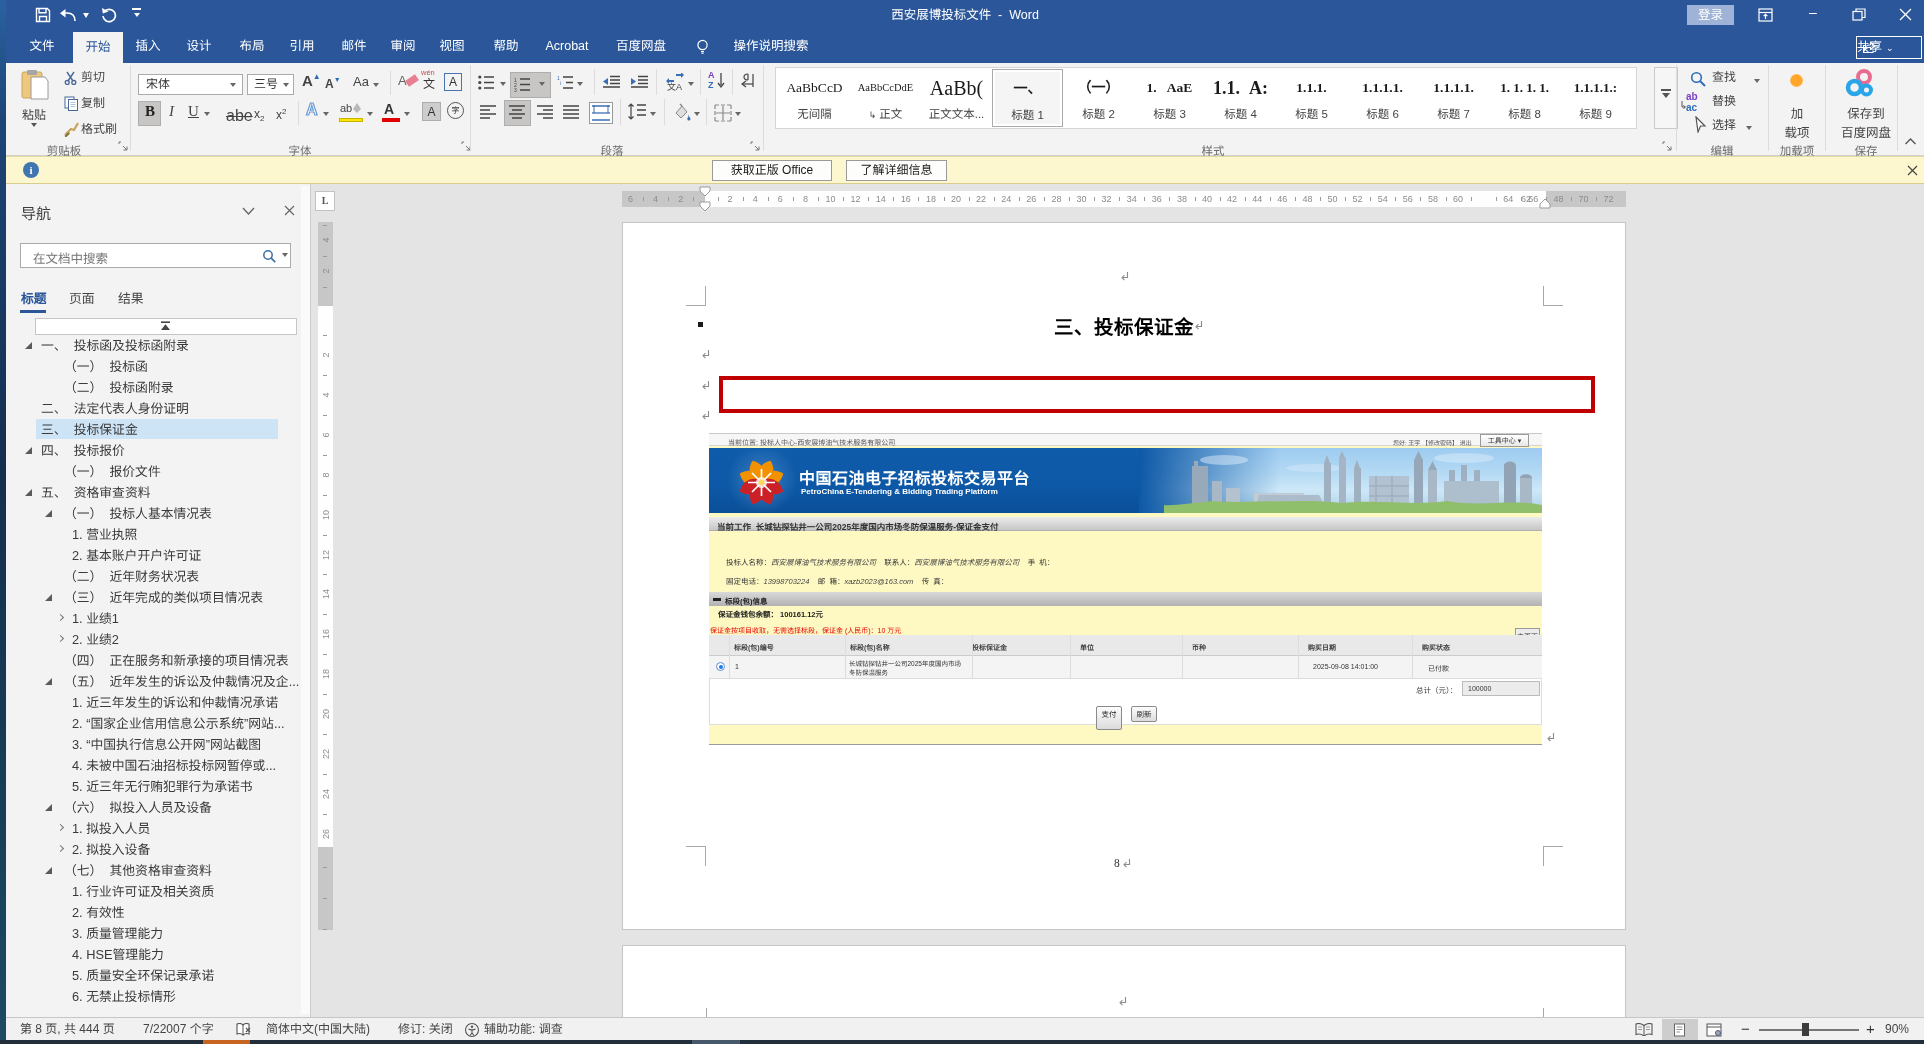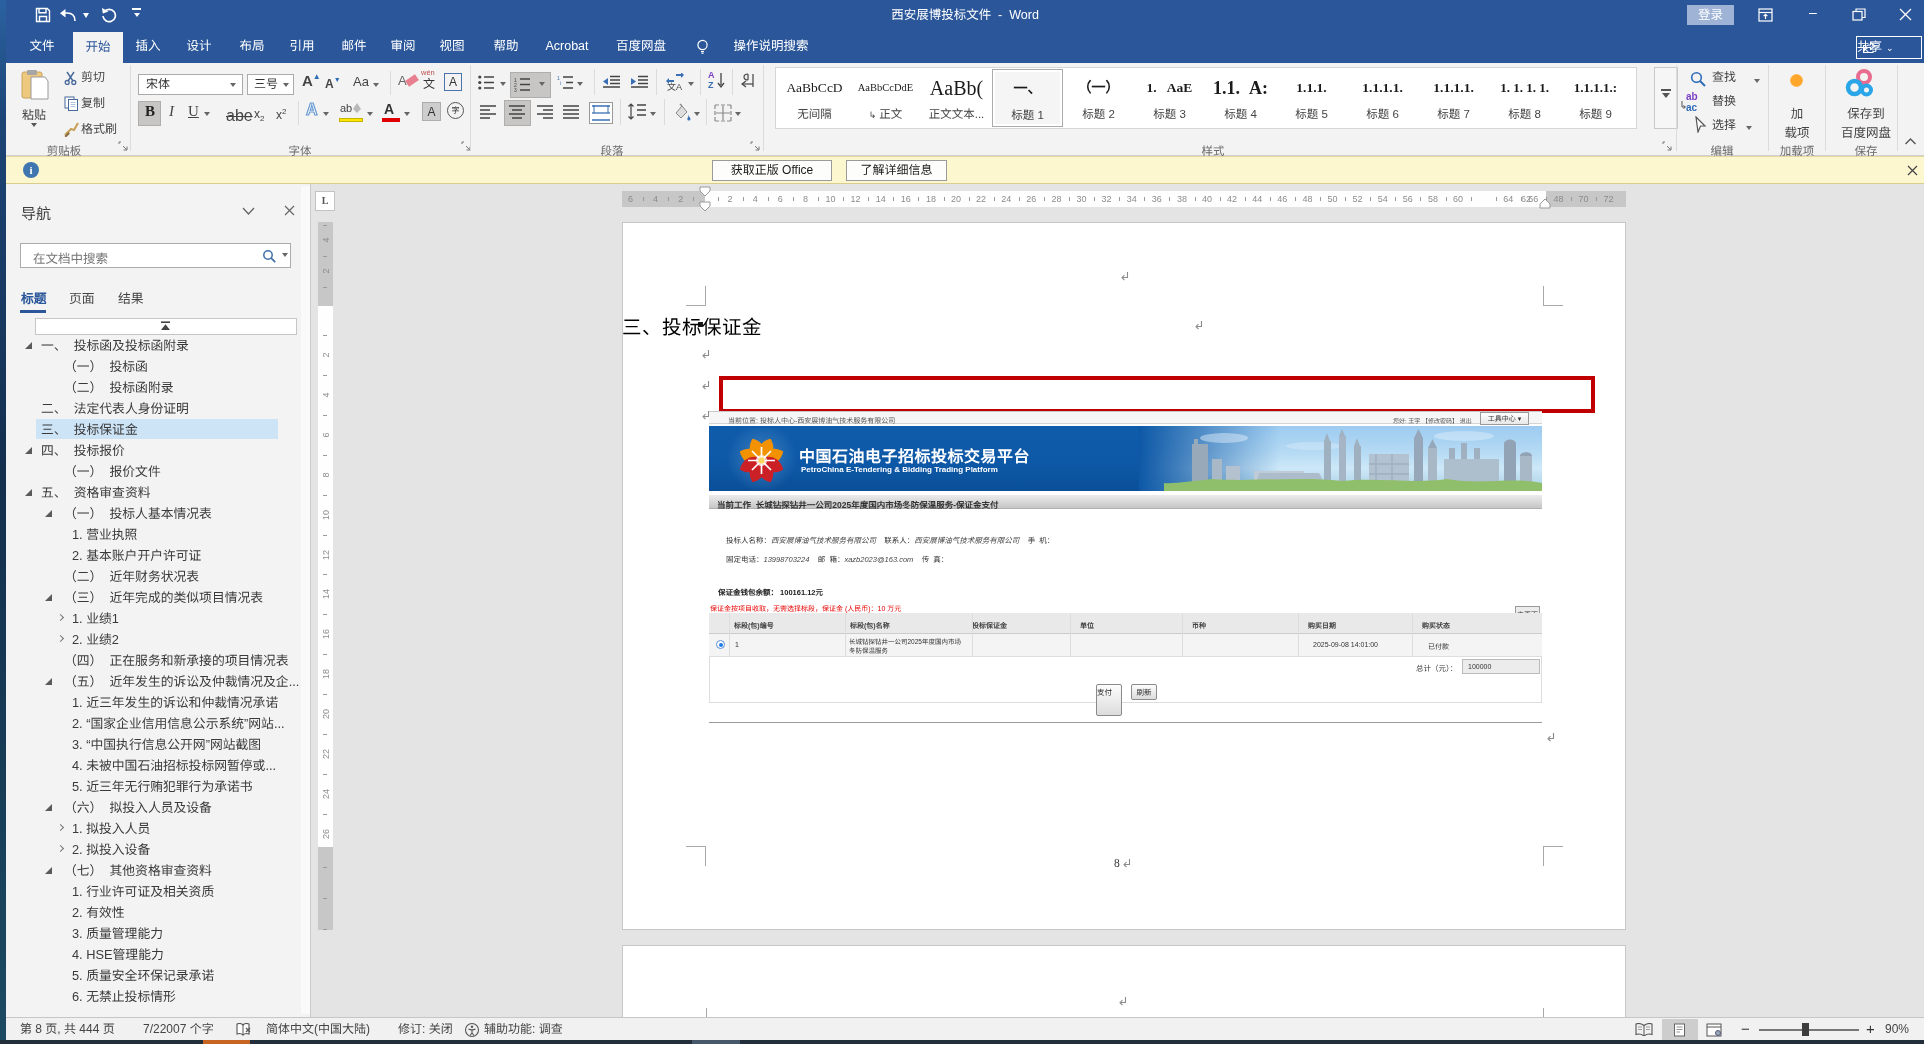--- a/index.html
+++ b/index.html
@@ -37,21 +37,21 @@
 .rnum{position:absolute;top:1.5px;font-size:9px;color:#8c8c8c;width:20px;text-align:center;line-height:13px;}
 .rtick{position:absolute;top:6px;width:1px;height:4px;background:#9a9a9a;}
 #lbox{left:315px;top:191px;width:20px;height:20px;background:#fff;border:1px solid #c2c2c2;color:#555;font-size:10px;text-align:center;line-height:18px;}
 #vruler{left:318px;top:222px;width:15px;height:708px;background:#fefefe;}
 .vnum{position:absolute;left:0;width:15px;height:12px;font-size:9px;color:#8c8c8c;text-align:center;transform:rotate(-90deg);line-height:12px;}
 .vtick{position:absolute;left:5px;width:4px;height:1px;background:#9a9a9a;}
 
 .page{position:absolute;background:#fff;border:1px solid #c6c6c6;}
 .crop{position:absolute;border-color:#a8a8a8;border-style:solid;border-width:0;width:20px;height:20px;}
 
-#shot{left:709px;top:411px;width:833px;height:312px;background:#ffffff;font-family:"Liberation Sans",sans-serif;}
+#shot{left:709px;top:433px;width:833px;height:312px;background:#fef9c3;font-family:"Liberation Sans",sans-serif;}
 
 #statusbar{left:6px;top:1017px;width:1918px;height:23px;background:#f1f1f1;border-top:1px solid #c6c6c6;font-size:12px;color:#444;}
 .sitem{position:absolute;top:0;height:22px;line-height:22px;white-space:nowrap;}
 #taskbar{left:0;top:1040px;width:1924px;height:4px;background:#222e3a;}
 </style>
 </head>
 <body>
 <div class="abs" id="leftstrip"></div>
 <div class="abs" id="titlebar">
  <svg class="abs" style="left:29px;top:7px" width="16" height="16" viewBox="0 0 16 16">
@@ -592,21 +592,21 @@
 <svg class="abs plc" style="left:701px;top:349px" width="10" height="10" viewBox="0 0 10 10">
     <path d="M7.5 1v5.5H3M4.5 4L2 6.7l2.5 2.5" stroke="#8a8a8a" stroke-width="1.1" fill="none"></path>
   </svg>
 <svg class="abs plc" style="left:701px;top:380px" width="10" height="10" viewBox="0 0 10 10">
     <path d="M7.5 1v5.5H3M4.5 4L2 6.7l2.5 2.5" stroke="#8a8a8a" stroke-width="1.1" fill="none"></path>
   </svg>
 <svg class="abs plc" style="left:701px;top:410px" width="10" height="10" viewBox="0 0 10 10">
     <path d="M7.5 1v5.5H3M4.5 4L2 6.7l2.5 2.5" stroke="#8a8a8a" stroke-width="1.1" fill="none"></path>
   </svg>
 <div class="abs" style="left:698px;top:322px;width:5px;height:5px;background:#1a1a1a"></div>
-<div class="abs" style="left:622px;top:311px;width:1004px;text-align:left;font-family:'Liberation Serif',serif;font-weight:normal;font-size:19.5px;color:#000;letter-spacing:0.5px">三、投标保证金</div>
+<div class="abs" style="left:622px;top:311px;width:1004px;text-align:center;font-family:'Liberation Serif',serif;font-weight:bold;font-size:19.5px;color:#000;letter-spacing:0.5px">三、投标保证金</div>
 <svg class="abs plc" style="left:1194px;top:320px" width="10" height="10" viewBox="0 0 10 10">
     <path d="M7.5 1v5.5H3M4.5 4L2 6.7l2.5 2.5" stroke="#8a8a8a" stroke-width="1.1" fill="none"></path>
   </svg>
 <div class="abs" style="left:719px;top:376px;width:876px;height:37px;border:4px solid #c00000"></div>
 <div class="abs" id="shot">
  <div class="abs" style="left:0;top:0;width:833px;height:13px;background:#f6f6f6;border-top:1px solid #c9c9c9;border-bottom:1px solid #d5d5d5">
   <div class="abs" style="left:19px;top:3px;font-size:7px;color:#555">当前位置: 投标人中心-西安展博油气技术服务有限公司</div>
   <div class="abs" style="left:684px;top:4px;font-size:6px;color:#555">您好: 王宇 【修改密码】 退出</div>
   <div class="abs" style="left:771px;top:0px;width:49px;height:13px;background:linear-gradient(#fff,#e8e8e8);border:1px solid #9a9a9a;font-size:7px;color:#333;text-align:center;line-height:12px">工具中心 ▾</div>
  </div>
@@ -660,20 +660,24 @@
         </g>
       </svg>
   <div class="abs" style="left:90px;top:17px;font-size:16px;font-weight:bold;color:#fff;letter-spacing:0.5px">中国石油电子招标投标交易平台</div>
   <div class="abs" style="left:92px;top:39px;font-size:8px;font-weight:bold;color:#fff">PetroChina E-Tendering &amp; Bidding Trading Platform</div>
  </div>
  <div class="abs" style="left:0;top:84px;width:833px;height:14px;background:linear-gradient(#ececec,#c6c6c6);border-bottom:1px solid #b0b0b0">
   <div class="abs" style="left:8px;top:3px;font-size:8.5px;font-weight:bold;color:#333">当前工作&nbsp;&nbsp;长城钻探钻井一公司2025年度国内市场冬防保温服务-保证金支付</div>
  </div>
  <div class="abs" style="left:17px;top:123px;font-size:7.5px;color:#333">投标人名称：<i style="color:#444">西安展博油气技术服务有限公司</i>&nbsp;&nbsp;&nbsp;&nbsp;联系人：<i style="color:#444">西安展博油气技术服务有限公司</i>&nbsp;&nbsp;&nbsp;&nbsp;手&nbsp;&nbsp;机：</div>
  <div class="abs" style="left:17px;top:142px;font-size:7.5px;color:#333">固定电话：<i style="color:#444">13998703224</i>&nbsp;&nbsp;&nbsp;&nbsp;邮&nbsp;&nbsp;箱：<i style="color:#444">xazb2023@163.com</i>&nbsp;&nbsp;&nbsp;&nbsp;传&nbsp;&nbsp;真：</div>
+ <div class="abs" style="left:0;top:159px;width:833px;height:14px;background:linear-gradient(#d9d9d9,#b2b2b2)">
+  <div class="abs" style="left:4px;top:6px;width:8px;height:2.5px;background:#222"></div>
+  <div class="abs" style="left:16px;top:3px;font-size:7.5px;font-weight:bold;color:#222">标段(包)信息</div>
+ </div>
  <div class="abs" style="left:9px;top:175px;font-size:7.5px;font-weight:bold;color:#222">保证金钱包余额：&nbsp;100161.12元</div>
  <div class="abs" style="left:1px;top:192px;font-size:7px;color:#e60000">保证金按项目收取，无需选择标段，保证金 (人民币)：10 万元</div>
  <div class="abs" style="left:806px;top:195px;width:25px;height:16px;background:#ececec;border:1px solid #999;font-size:7px;color:#333;text-align:center;line-height:15px">主页面</div>
  <div class="abs" style="left:0;top:202px;width:833px;height:90px;background:#fff;border:1px solid #ddd"></div>
  <div class="abs" style="left:0;top:202px;width:833px;height:21px;background:#e9e9e9;border-bottom:1px solid #ccc">
   <div class="abs" style="left:25px;top:7px;font-size:7px;font-weight:bold;color:#444">标段(包)编号</div>
   <div class="abs" style="left:141px;top:7px;font-size:7px;font-weight:bold;color:#444">标段(包)名称</div>
   <div class="abs" style="left:263px;top:7px;font-size:7px;font-weight:bold;color:#444">投标保证金</div>
   <div class="abs" style="left:371px;top:7px;font-size:7px;font-weight:bold;color:#444">单位</div>
   <div class="abs" style="left:483px;top:7px;font-size:7px;font-weight:bold;color:#444">币种</div>
@@ -690,21 +694,21 @@
  </div>
  <div class="abs" style="left:20px;top:202px;width:1px;height:44px;background:#ddd"></div>
  <div class="abs" style="left:136px;top:202px;width:1px;height:44px;background:#ddd"></div>
  <div class="abs" style="left:263px;top:202px;width:1px;height:44px;background:#ddd"></div>
  <div class="abs" style="left:361px;top:202px;width:1px;height:44px;background:#ddd"></div>
  <div class="abs" style="left:473px;top:202px;width:1px;height:44px;background:#ddd"></div>
  <div class="abs" style="left:589px;top:202px;width:1px;height:44px;background:#ddd"></div>
  <div class="abs" style="left:703px;top:202px;width:1px;height:44px;background:#ddd"></div>
  <div class="abs" style="left:707px;top:251px;font-size:7.5px;color:#333">总计（元）：</div>
  <div class="abs" style="left:753px;top:248px;width:78px;height:15px;background:#ececec;border:1px solid #bbb;font-size:7px;color:#333;line-height:14px"><span style="margin-left:5px">100000</span></div>
- <div class="abs" style="left:387px;top:273px;width:26px;height:32px;background:linear-gradient(#fdfdfd,#dcdcdc);border:1px solid #8a8a8a;border-radius:2px;font-size:7.5px;color:#222;line-height:15px">支付</div>
+ <div class="abs" style="left:387px;top:273px;width:26px;height:24px;background:linear-gradient(#fdfdfd,#dcdcdc);border:1px solid #8a8a8a;border-radius:2px;font-size:7.5px;color:#222;text-align:center;line-height:15px">支付</div>
  <div class="abs" style="left:422px;top:273px;width:26px;height:16px;background:linear-gradient(#fdfdfd,#dcdcdc);border:1px solid #8a8a8a;border-radius:2px;font-size:7.5px;color:#222;text-align:center;line-height:15px">刷新</div>
  <div class="abs" style="left:0;top:311px;width:833px;height:1px;background:#9a9a9a"></div>
 </div>
 <div class="abs" style="left:1114px;top:857px;font-family:'Liberation Serif',serif;font-size:11.5px;color:#333">8</div>
 <svg class="abs plc" style="left:1122px;top:858px" width="10" height="10" viewBox="0 0 10 10">
     <path d="M7.5 1v5.5H3M4.5 4L2 6.7l2.5 2.5" stroke="#8a8a8a" stroke-width="1.1" fill="none"></path>
   </svg>
 <svg class="abs plc" style="left:1546px;top:732px" width="10" height="10" viewBox="0 0 10 10">
     <path d="M7.5 1v5.5H3M4.5 4L2 6.7l2.5 2.5" stroke="#8a8a8a" stroke-width="1.1" fill="none"></path>
   </svg>

